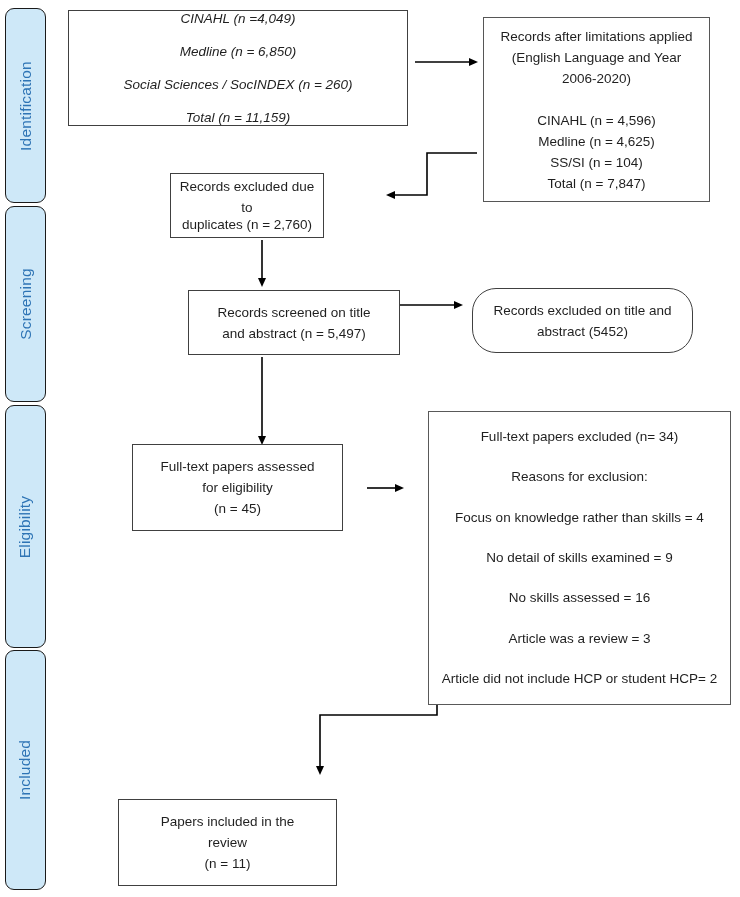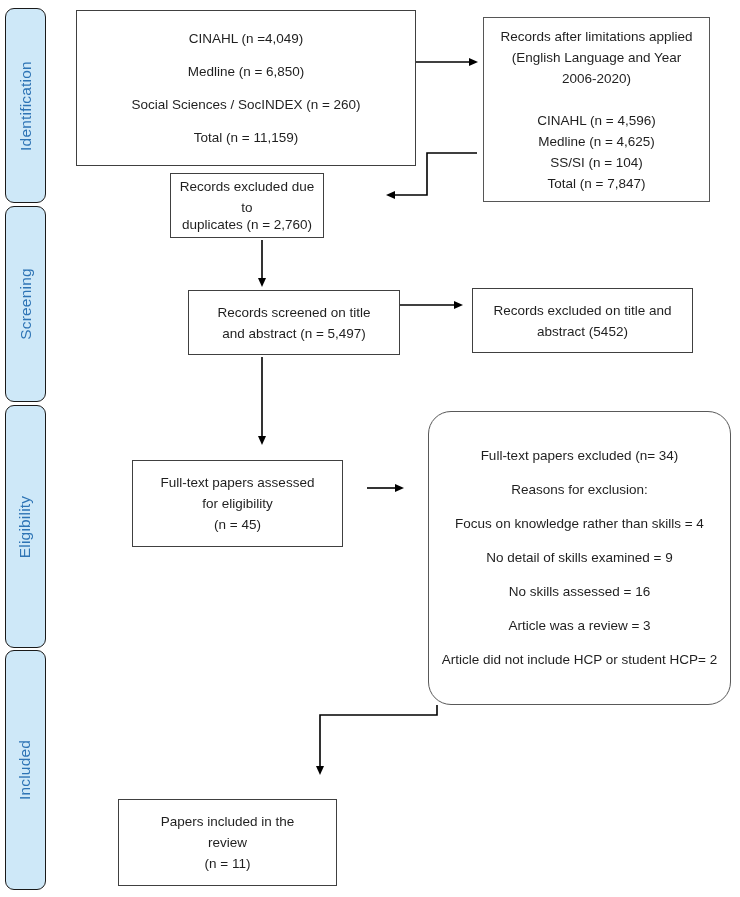--- a/index.html
+++ b/index.html
@@ -9,21 +9,21 @@
   }
   .flowbox{
     position:absolute;background:#ffffff;border:1.2px solid #404040;
     display:flex;flex-direction:column;justify-content:center;align-items:center;
     text-align:center;font-size:13.5px;line-height:21px;box-sizing:border-box;
     padding:2px 8px;
   }
   .flowbox .line{min-height:21px;width:100%;}
   
   #box-search-totals .line{margin:6px 0;}
-  #box-fulltext-excluded{justify-content:center;padding-top:14px;border-radius:23px;}
+  #box-fulltext-excluded{justify-content:space-between;padding-top:14px;}
   #box-fulltext-excluded .line{margin-bottom:13px;min-height:21px;}
   #box-fulltext-excluded{border-color:#595959;border-width:1.4px;}
   #box-after-limitations{border-color:#565656;}
   
   .stage{
     position:absolute;left:5px;width:41px;box-sizing:border-box;
     background:#cee8f8;border:1.3px solid #1a1a1a;border-radius:9px;
     display:flex;align-items:center;justify-content:center;
   }
   .stage span{
@@ -60,21 +60,21 @@
       <path d="M415,62 H470" marker-end="url(#ah)"></path>
       <path d="M477,153 H427 V195 H394" marker-end="url(#ah)"></path>
       <path d="M262,240 V279" marker-end="url(#ah)"></path>
       <path d="M393,305 H455" marker-end="url(#ah)"></path>
       <path d="M262,357 V437" marker-end="url(#ah)"></path>
       <path d="M367,488 H396" marker-end="url(#ah)"></path>
       <path d="M437,705 V715 H320 V767" marker-end="url(#ah)"></path>
     </g>
   </svg>
 
-  <div class="flowbox" id="box-search-totals" style="left:76px;top:10px;width:340px;height:156px;">
+  <div class="flowbox" id="box-search-totals" style="left:68px;top:10px;width:340px;height:116px;font-style:italic;">
       <div class="line">CINAHL (n =4,049)</div>
       <div class="line">Medline (n = 6,850)</div>
       <div class="line">Social Sciences / SocINDEX (n = 260)</div>
       <div class="line">Total (n = 11,159)</div>
     </div>
 
   <div class="flowbox" id="box-after-limitations" style="left:483px;top:17px;width:227px;height:185px;">
       <div class="line">Records after limitations applied</div>
       <div class="line">(English Language and Year</div>
       <div class="line">2006-2020)</div>
@@ -88,26 +88,26 @@
   <div class="flowbox" id="box-duplicates" style="left:170px;top:173px;width:154px;height:65px;">
       <div class="line">Records excluded due to</div>
       <div class="line">duplicates (n = 2,760)</div>
     </div>
 
   <div class="flowbox" id="box-screened" style="left:155px;top:290px;width:212px;height:65px;margin-left:33px;">
       <div class="line">Records screened on title</div>
       <div class="line">and abstract (n = 5,497)</div>
     </div>
 
-  <div class="flowbox" id="box-title-excluded" style="left:472px;top:288px;width:221px;height:65px;">
+  <div class="flowbox" id="box-title-excluded" style="left:472px;top:288px;width:221px;height:65px;border-radius:24px;">
       <div class="line">Records excluded on title and</div>
       <div class="line">abstract (5452)</div>
     </div>
 
-  <div class="flowbox" id="box-fulltext" style="left:132px;top:460px;width:211px;height:87px;">
+  <div class="flowbox" id="box-fulltext" style="left:132px;top:444px;width:211px;height:87px;">
       <div class="line">Full-text papers assessed</div>
       <div class="line">for eligibility</div>
       <div class="line">(n = 45)</div>
     </div>
 
   <div class="flowbox" id="box-fulltext-excluded" style="left:428px;top:411px;width:303px;height:294px;">
       <div class="line">Full-text papers excluded (n= 34)</div>
       <div class="line">Reasons for exclusion:</div>
       <div class="line">Focus on knowledge rather than skills = 4</div>
       <div class="line">No detail of skills examined = 9</div>

